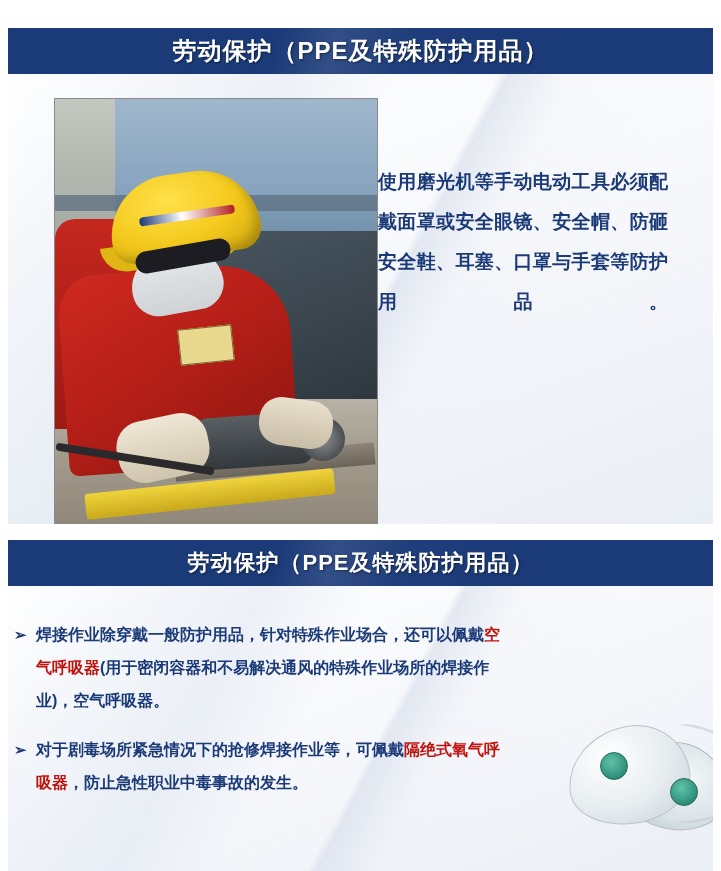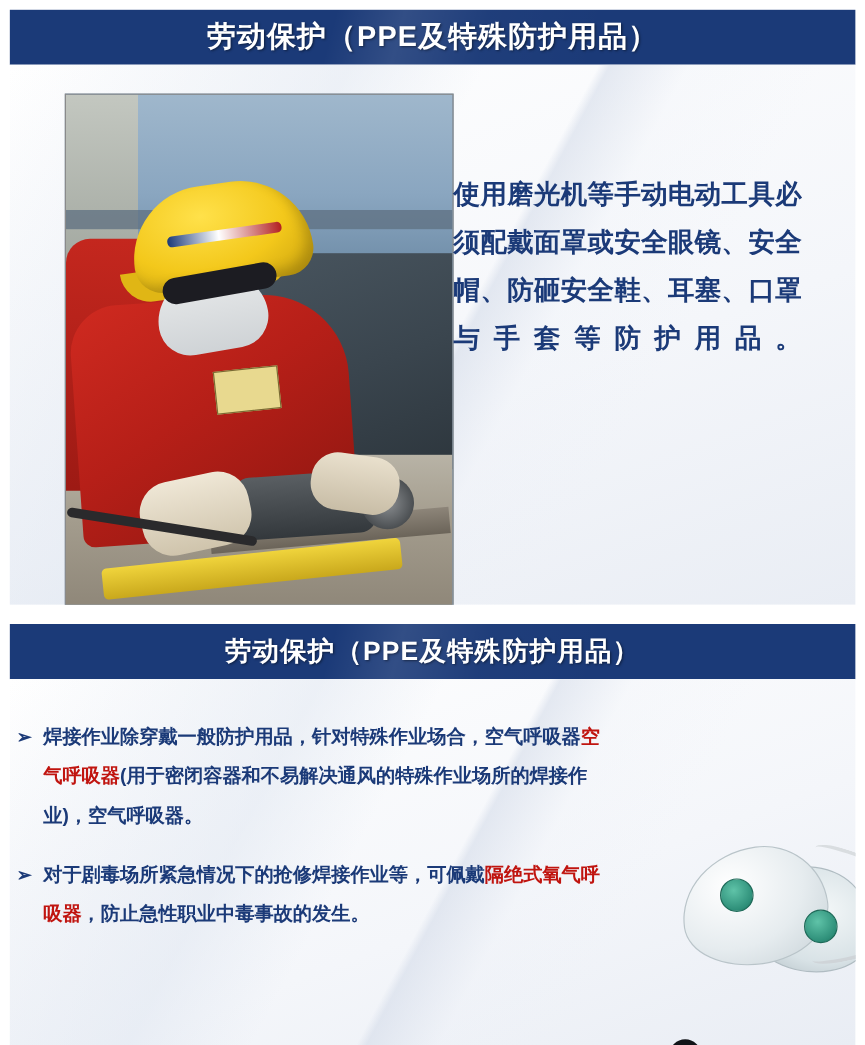--- a/index.html
+++ b/index.html
@@ -10,20 +10,21 @@
   body {
     width: 721px;
     height: 871px;
     font-family: "Liberation Sans", sans-serif;
     overflow: hidden;
   }
   .deck {
     width: 721px;
     height: 790px;
     position: relative;
+    margin-top: 20px;
   }
   
   .slide {
     position: absolute;
     left: 0;
     width: 721px;
     background: #ffffff;
     overflow: hidden;
   }
   .slide-1 { top: 0; height: 512px; }
@@ -206,21 +207,21 @@
     background: linear-gradient(180deg,#8d8579 0%, #6b6459 100%);
     transform: rotate(-5deg);
   }
 
   .caption-1 {
     position: absolute;
     left: 370px;
     top: 88px;
     width: 290px;
     color: #1b3a78;
-    font-size: 22px;
+    font-size: 19px;
     font-weight: bold;
     line-height: 40px;
     text-align: justify;
     text-align-last: justify;
   }
 
   
   .bullets {
     position: absolute;
     left: 6px;
@@ -349,21 +350,21 @@
         <div class="title-text">劳动保护（PPE及特殊防护用品）</div>
       </div>
 
       <div class="body-area">
         <div class="diagonals"></div>
 
         <div class="bullets">
 
           <p class="bullet">
             <span class="arrow">➢</span>
-            <span>焊接作业除穿戴一般防护用品，针对特殊作业场合，空气呼吸器</span><span class="hl-red">空气呼吸器</span><span>(用于密闭容器和不易解决通风的特殊作业场所的焊接作业)，空气呼吸器。</span>
+            <span>焊接作业除穿戴一般防护用品，针对特殊作业场合，还可以佩戴</span><span class="hl-red">空气呼吸器</span><span>(用于密闭容器和不易解决通风的特殊作业场所的焊接作业)，空气呼吸器。</span>
           </p>
 
           <p class="bullet">
             <span class="arrow">➢</span>
             <span>对于剧毒场所紧急情况下的抢修焊接作业等，可佩戴</span><span class="hl-red">隔绝式氧气呼吸器</span><span>，防止急性职业中毒事故的发生。</span>
           </p>
 
         </div>
 
         <figure class="mask-photo">

